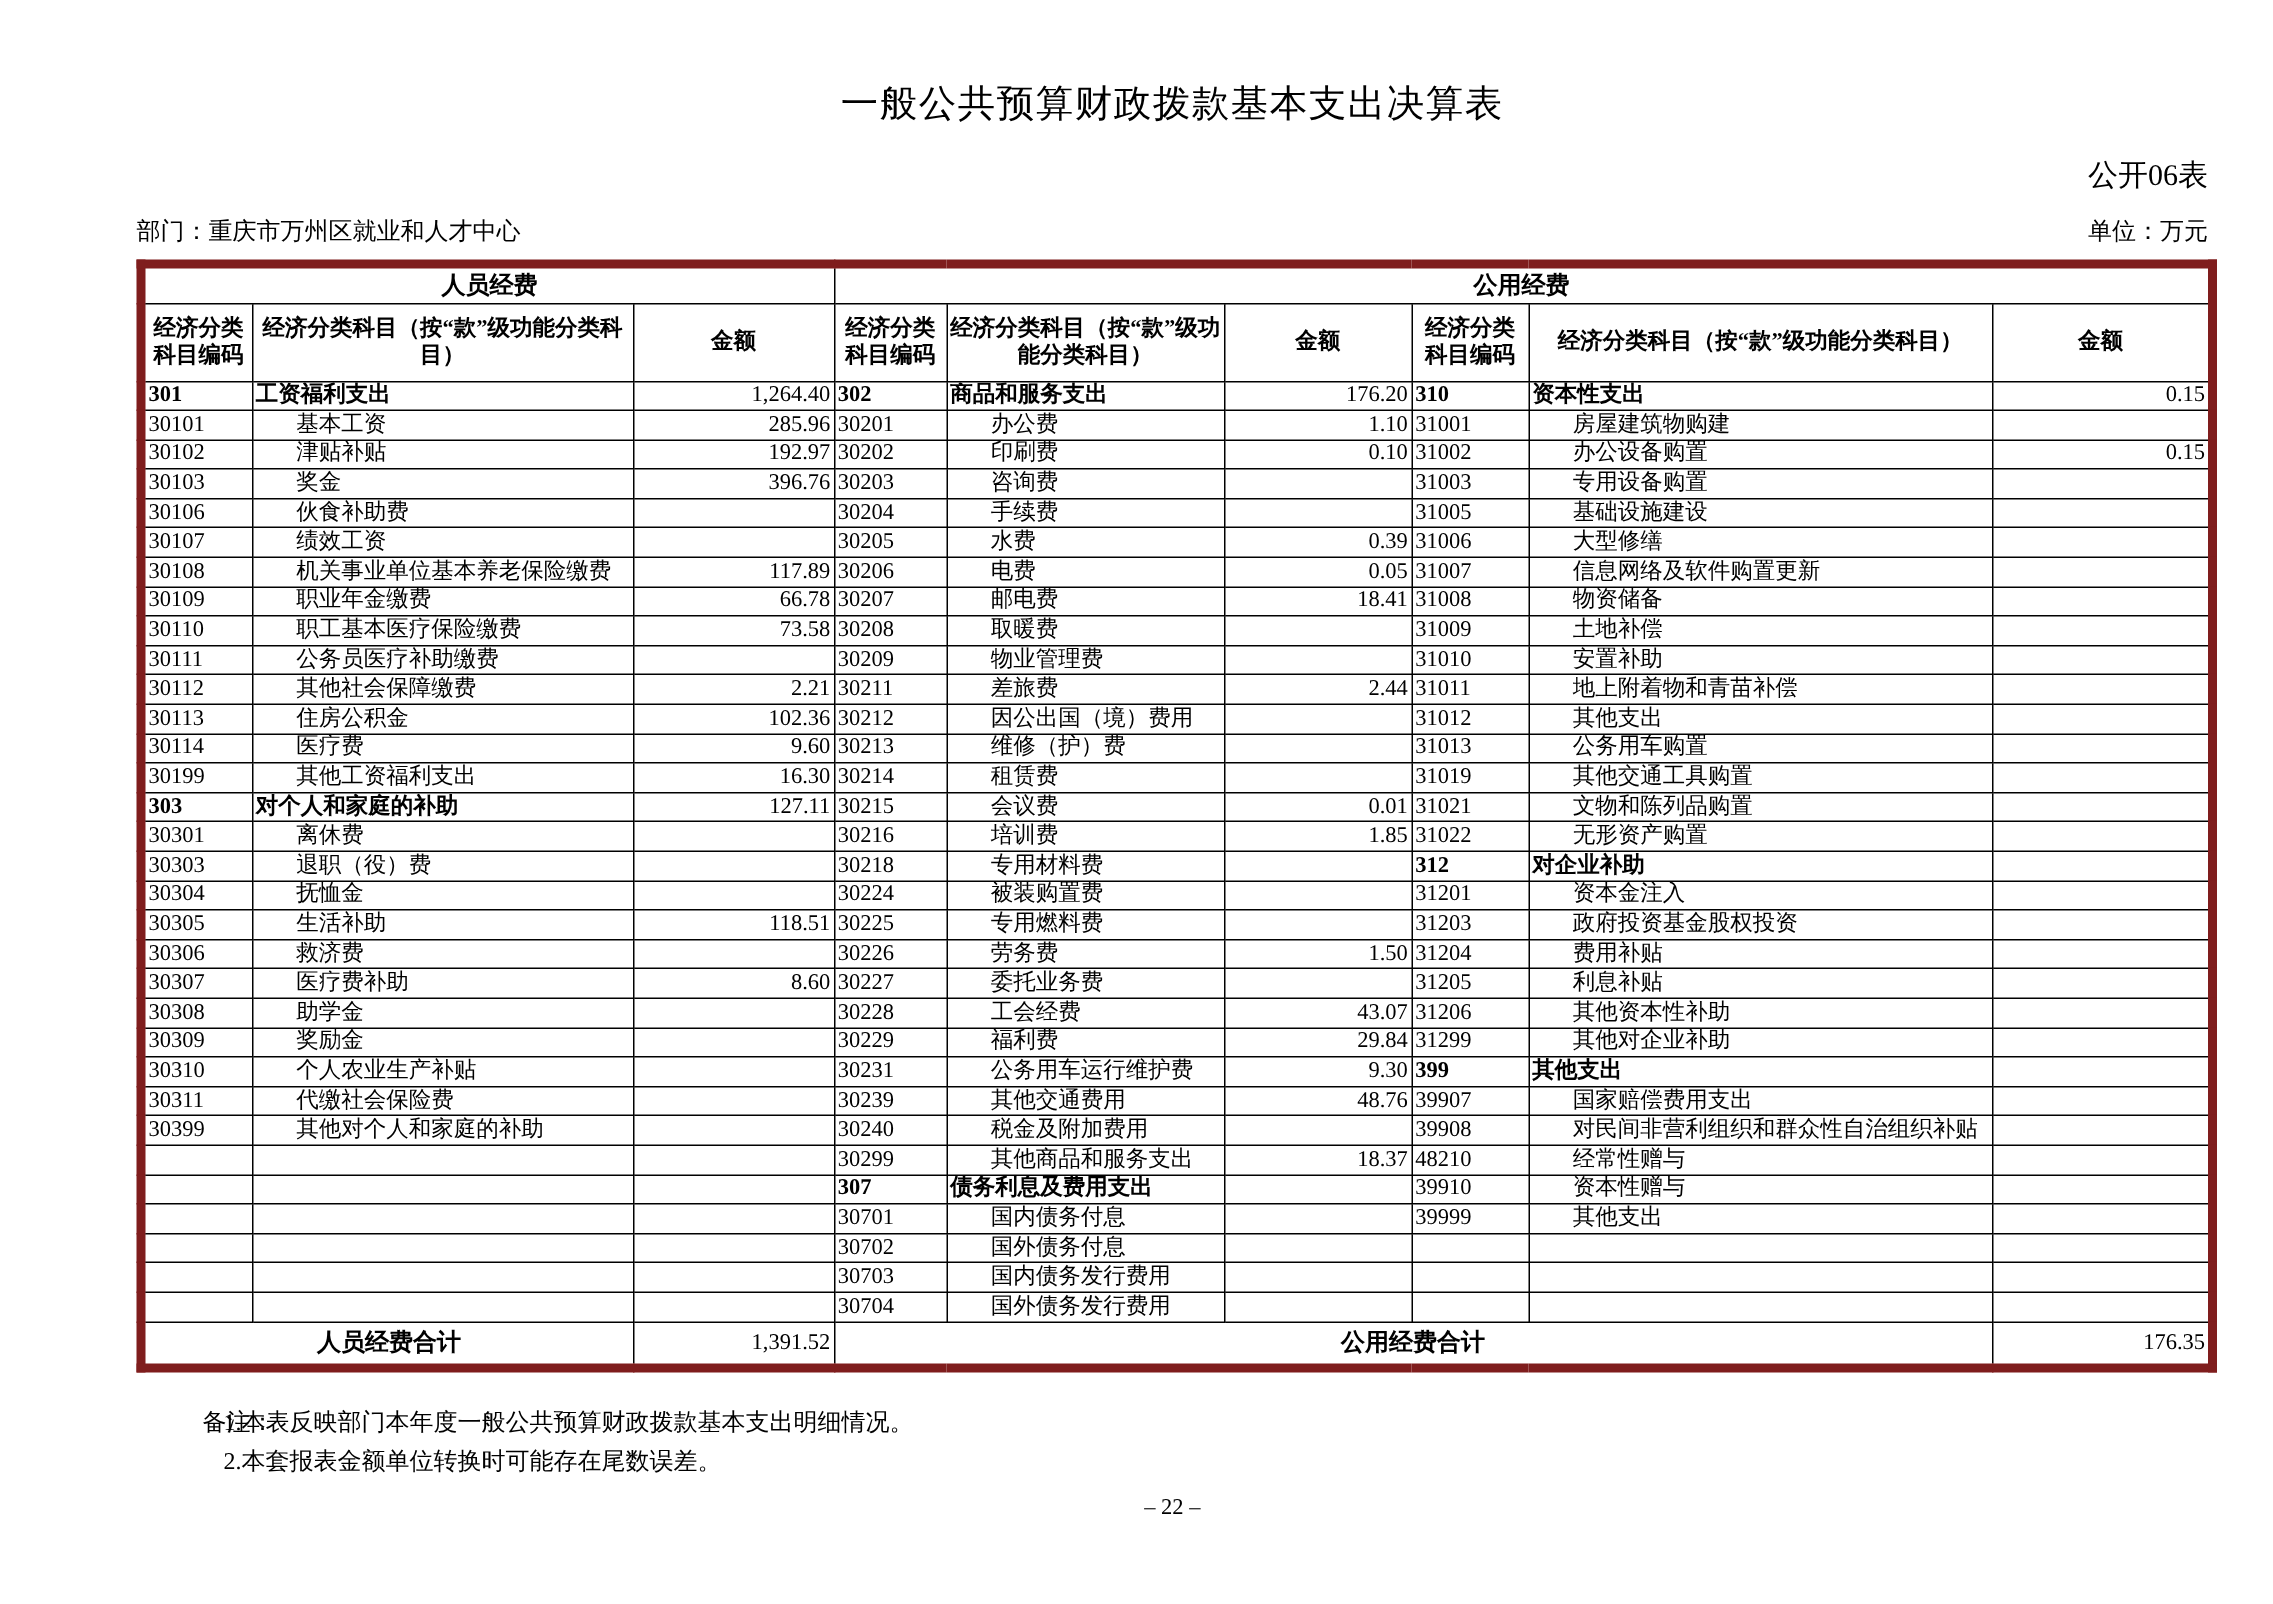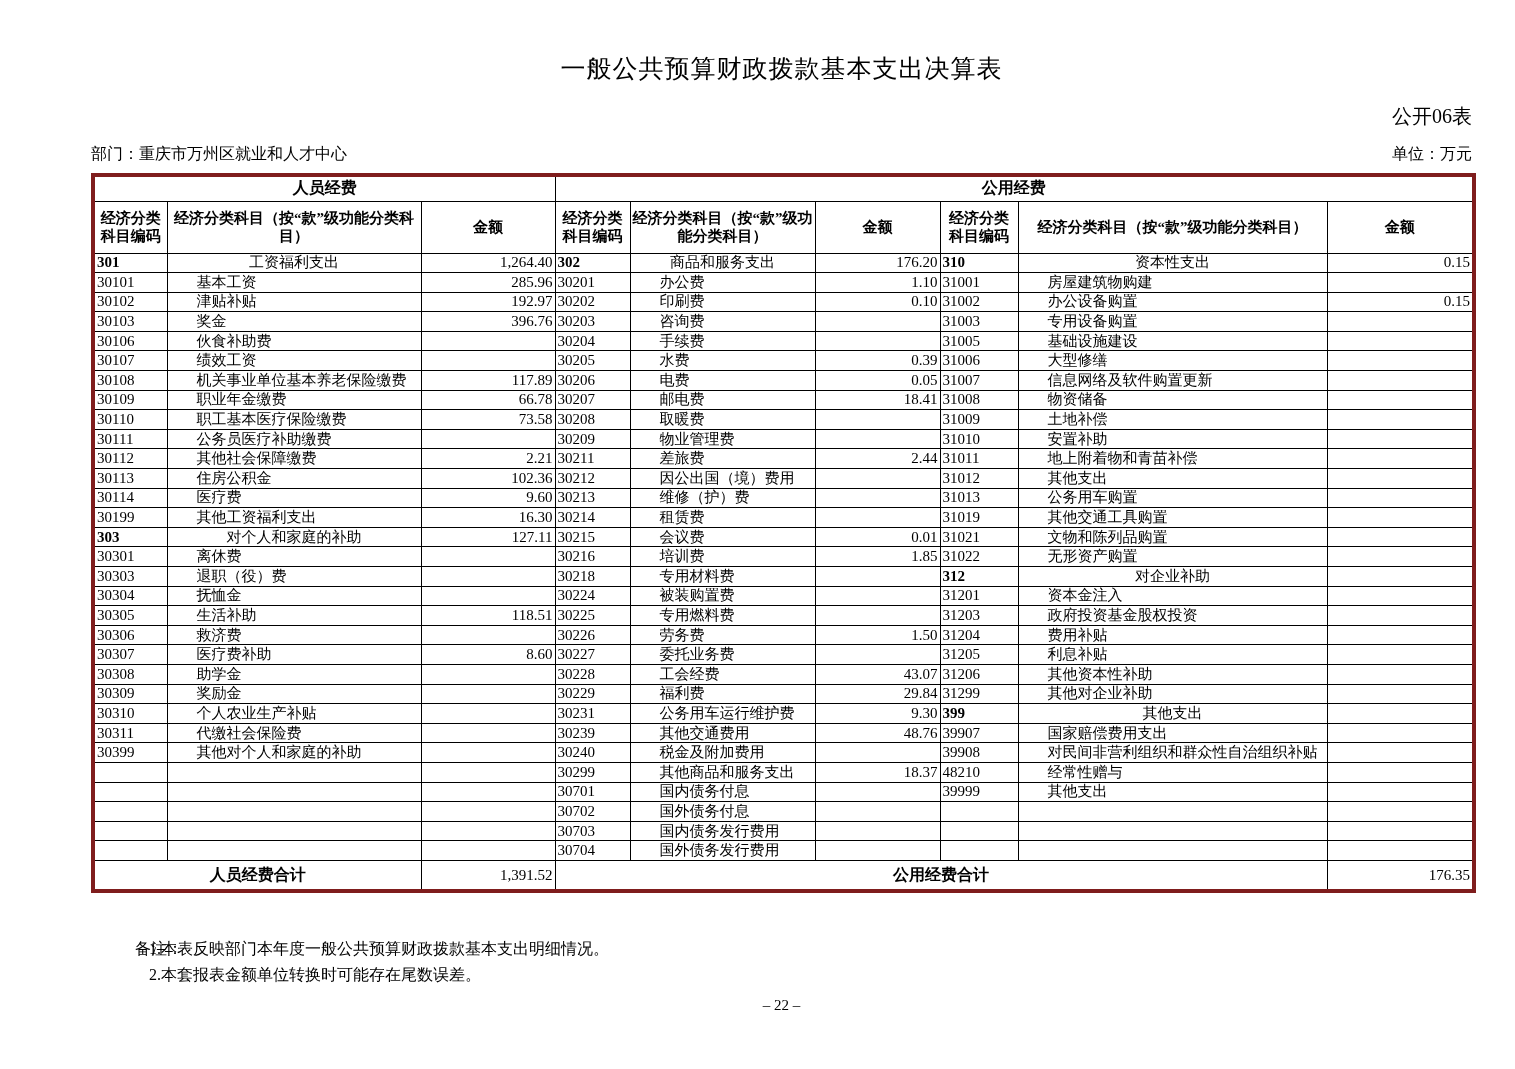--- a/index.html
+++ b/index.html
@@ -23,21 +23,21 @@
   .meta-row {
     position:absolute; top:144px; left:91px; width:1381px;
     display:flex; justify-content:space-between;
     font-size:16px;
   }
   table.budget {
     position:absolute; top:173px; left:91px;
     width:1381px;
     border-collapse:collapse;
     table-layout:fixed;
-    border:4px solid #7f1d1d;
+    border:6px solid #7f1d1d;
   }
   table.budget th, table.budget td {
     border:1px solid #000;
     padding:0 2px;
     overflow:hidden;
     white-space:nowrap;
     vertical-align:middle;
     font-size:15px;
   }
   tr.group-header-row { height:26px; }
@@ -46,21 +46,21 @@
   tr.col-header-row th {
     font-weight:bold; text-align:center;
     white-space:normal; line-height:1.2; font-size:15px;
   }
   tr.data-row { height:19.6px; }
   tr.data-row td { line-height:1; }
   td.code { text-align:left; padding-left:3px; }
   td.code.bold { font-weight:bold; }
   td.subject { text-align:left; }
   td.subject.sub { padding-left:29px; }
-  td.subject.section { font-weight:normal; padding-left:2px;text-align:center; }
+  td.subject.section { font-weight:bold; padding-left:2px; }
   td.amount { text-align:right; padding-right:3px; }
   tr.totals-row { height:31px; }
   tr.totals-row td.total-label { font-weight:bold; text-align:center; font-size:16px; }
   tr.totals-row td.amount { font-size:15px; }
   .notes {
     position:absolute; top:936px; left:91px; width:1381px;
     font-size:16px; line-height:26px;
   }
   .notes .note-body { padding-left:58px; }
   .notes .note-label { position:absolute; left:0; top:0;margin-left:44px; }
@@ -408,20 +408,31 @@
           <td class="subject sub">其他商品和服务支出</td>
           <td class="amount">18.37</td>
           <td class="code">48210</td>
           <td class="subject sub">经常性赠与</td>
           <td class="amount"></td>
         </tr>
         <tr class="data-row">
           <td class="code"></td>
           <td class="subject sub"></td>
           <td class="amount"></td>
+          <td class="code bold">307</td>
+          <td class="subject section">债务利息及费用支出</td>
+          <td class="amount"></td>
+          <td class="code">39910</td>
+          <td class="subject sub">资本性赠与</td>
+          <td class="amount"></td>
+        </tr>
+        <tr class="data-row">
+          <td class="code"></td>
+          <td class="subject sub"></td>
+          <td class="amount"></td>
           <td class="code">30701</td>
           <td class="subject sub">国内债务付息</td>
           <td class="amount"></td>
           <td class="code">39999</td>
           <td class="subject sub">其他支出</td>
           <td class="amount"></td>
         </tr>
         <tr class="data-row">
           <td class="code"></td>
           <td class="subject sub"></td>

